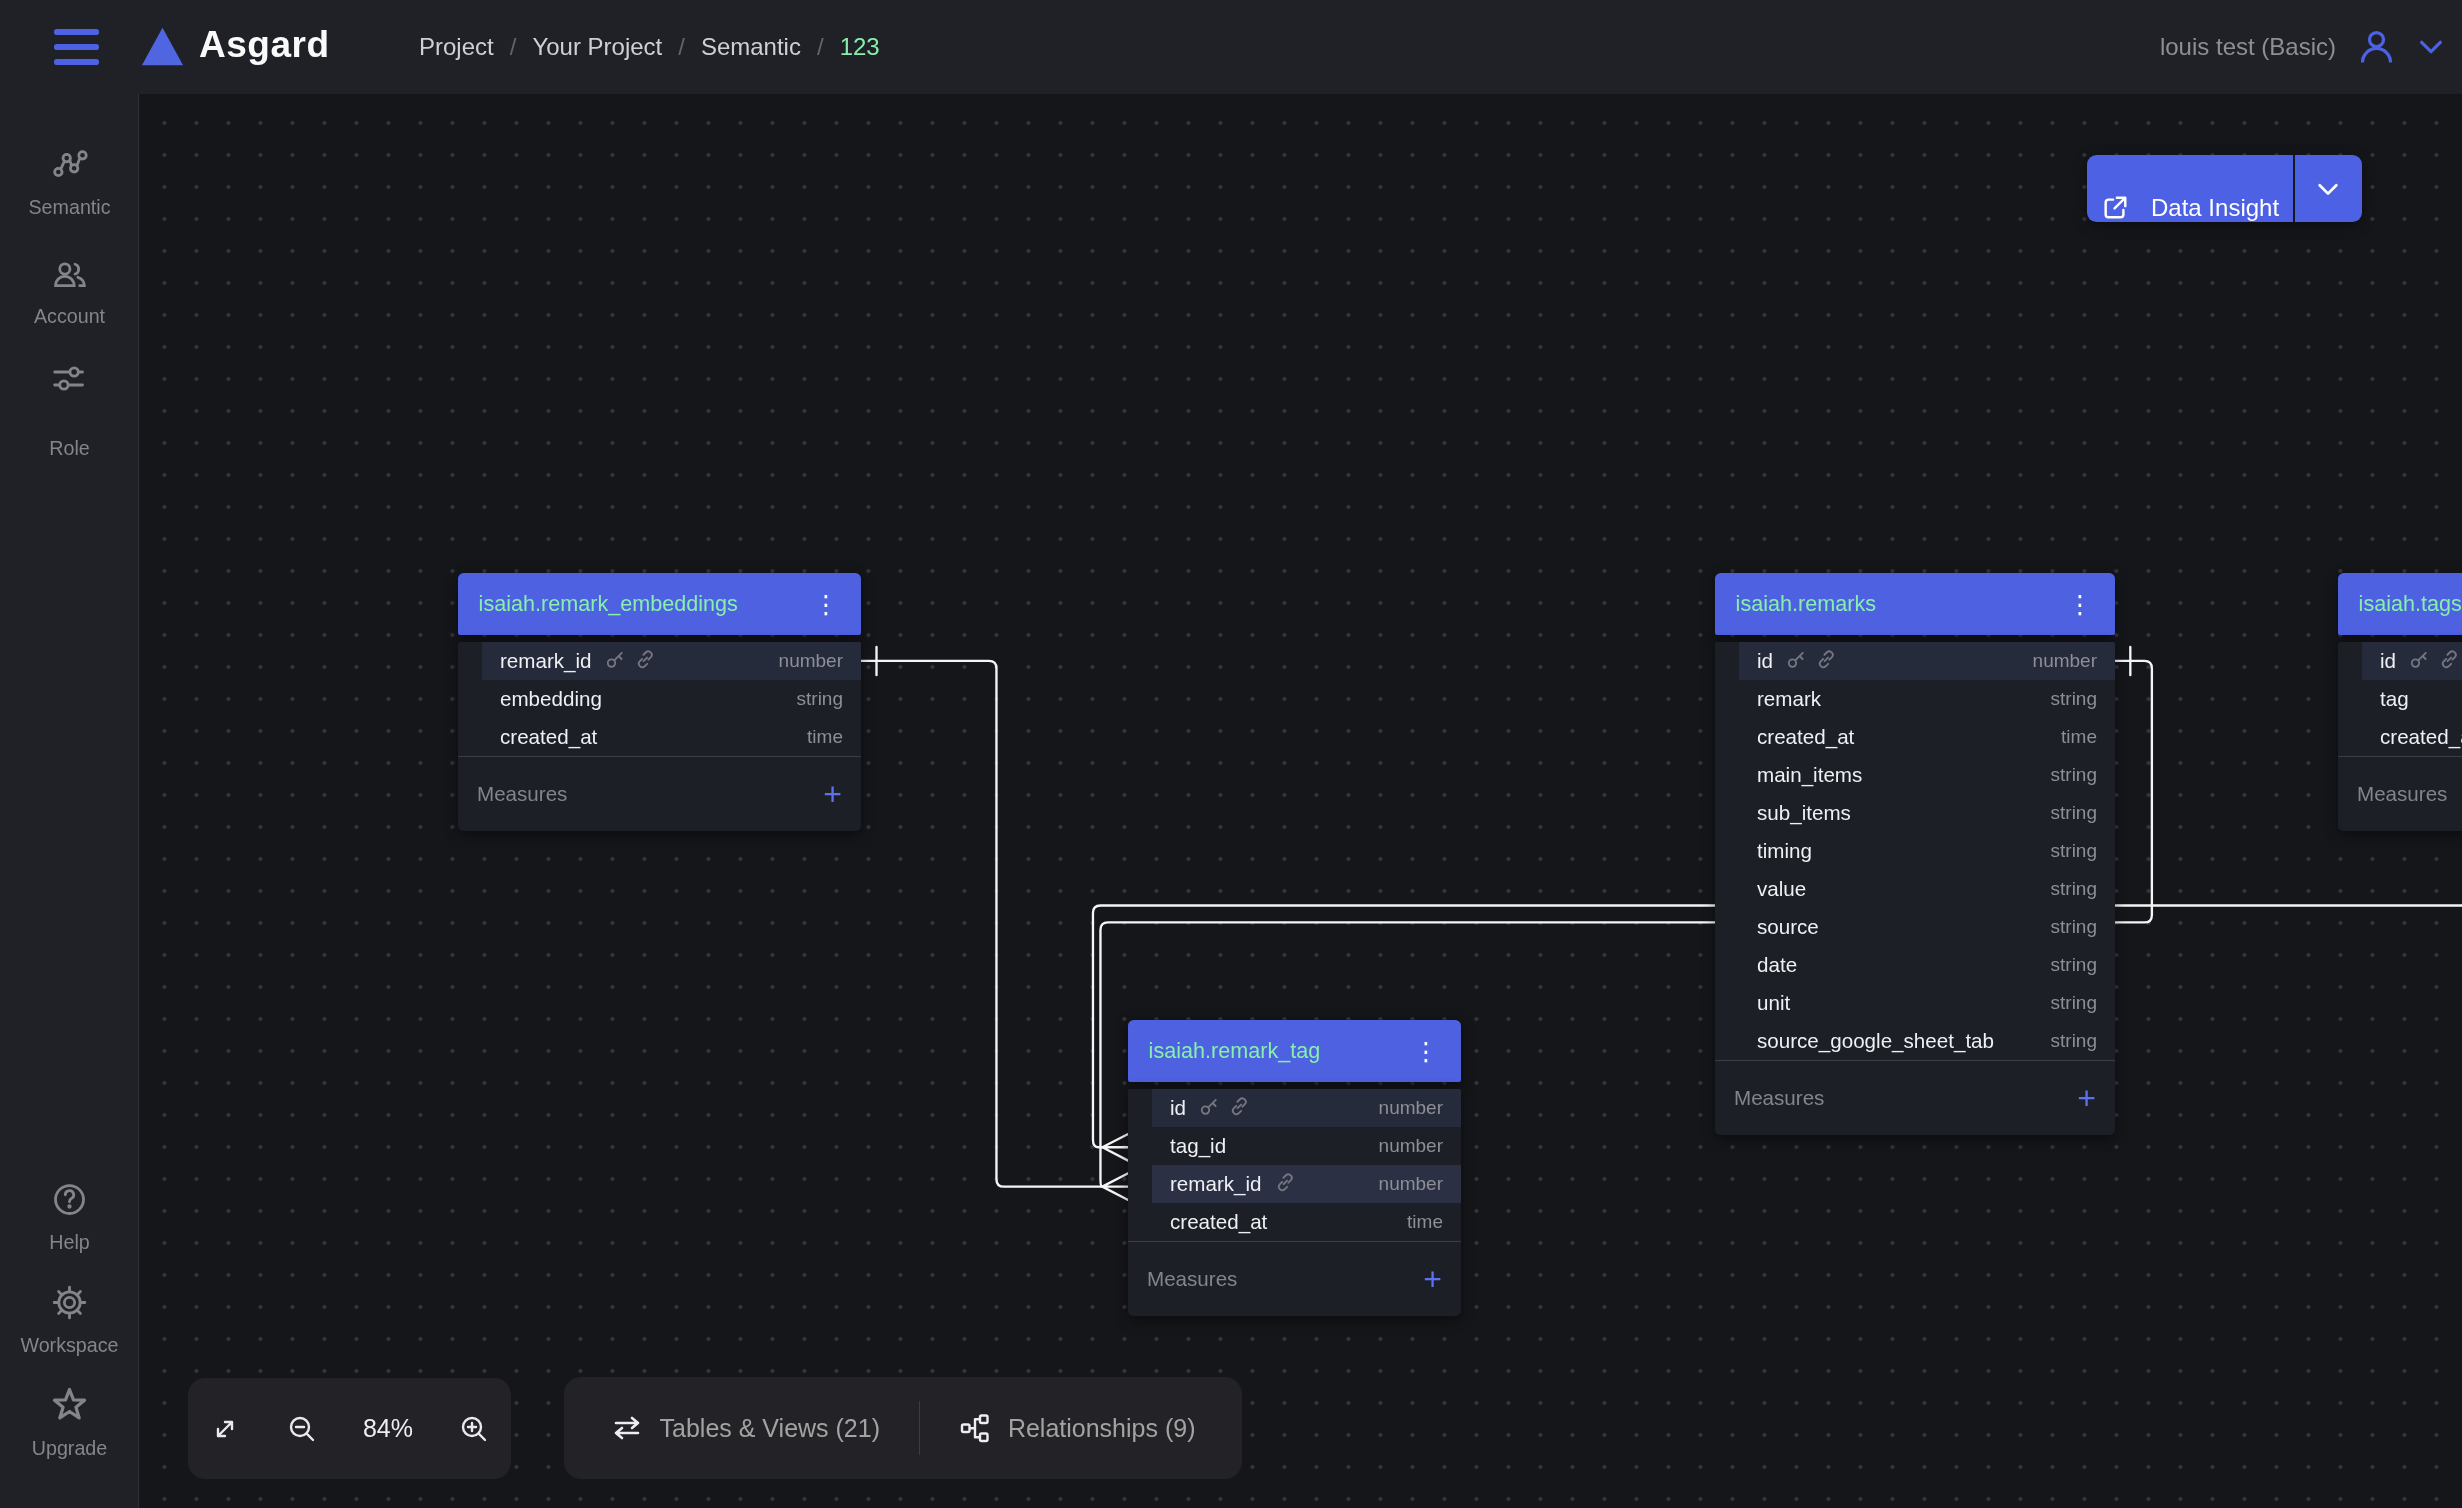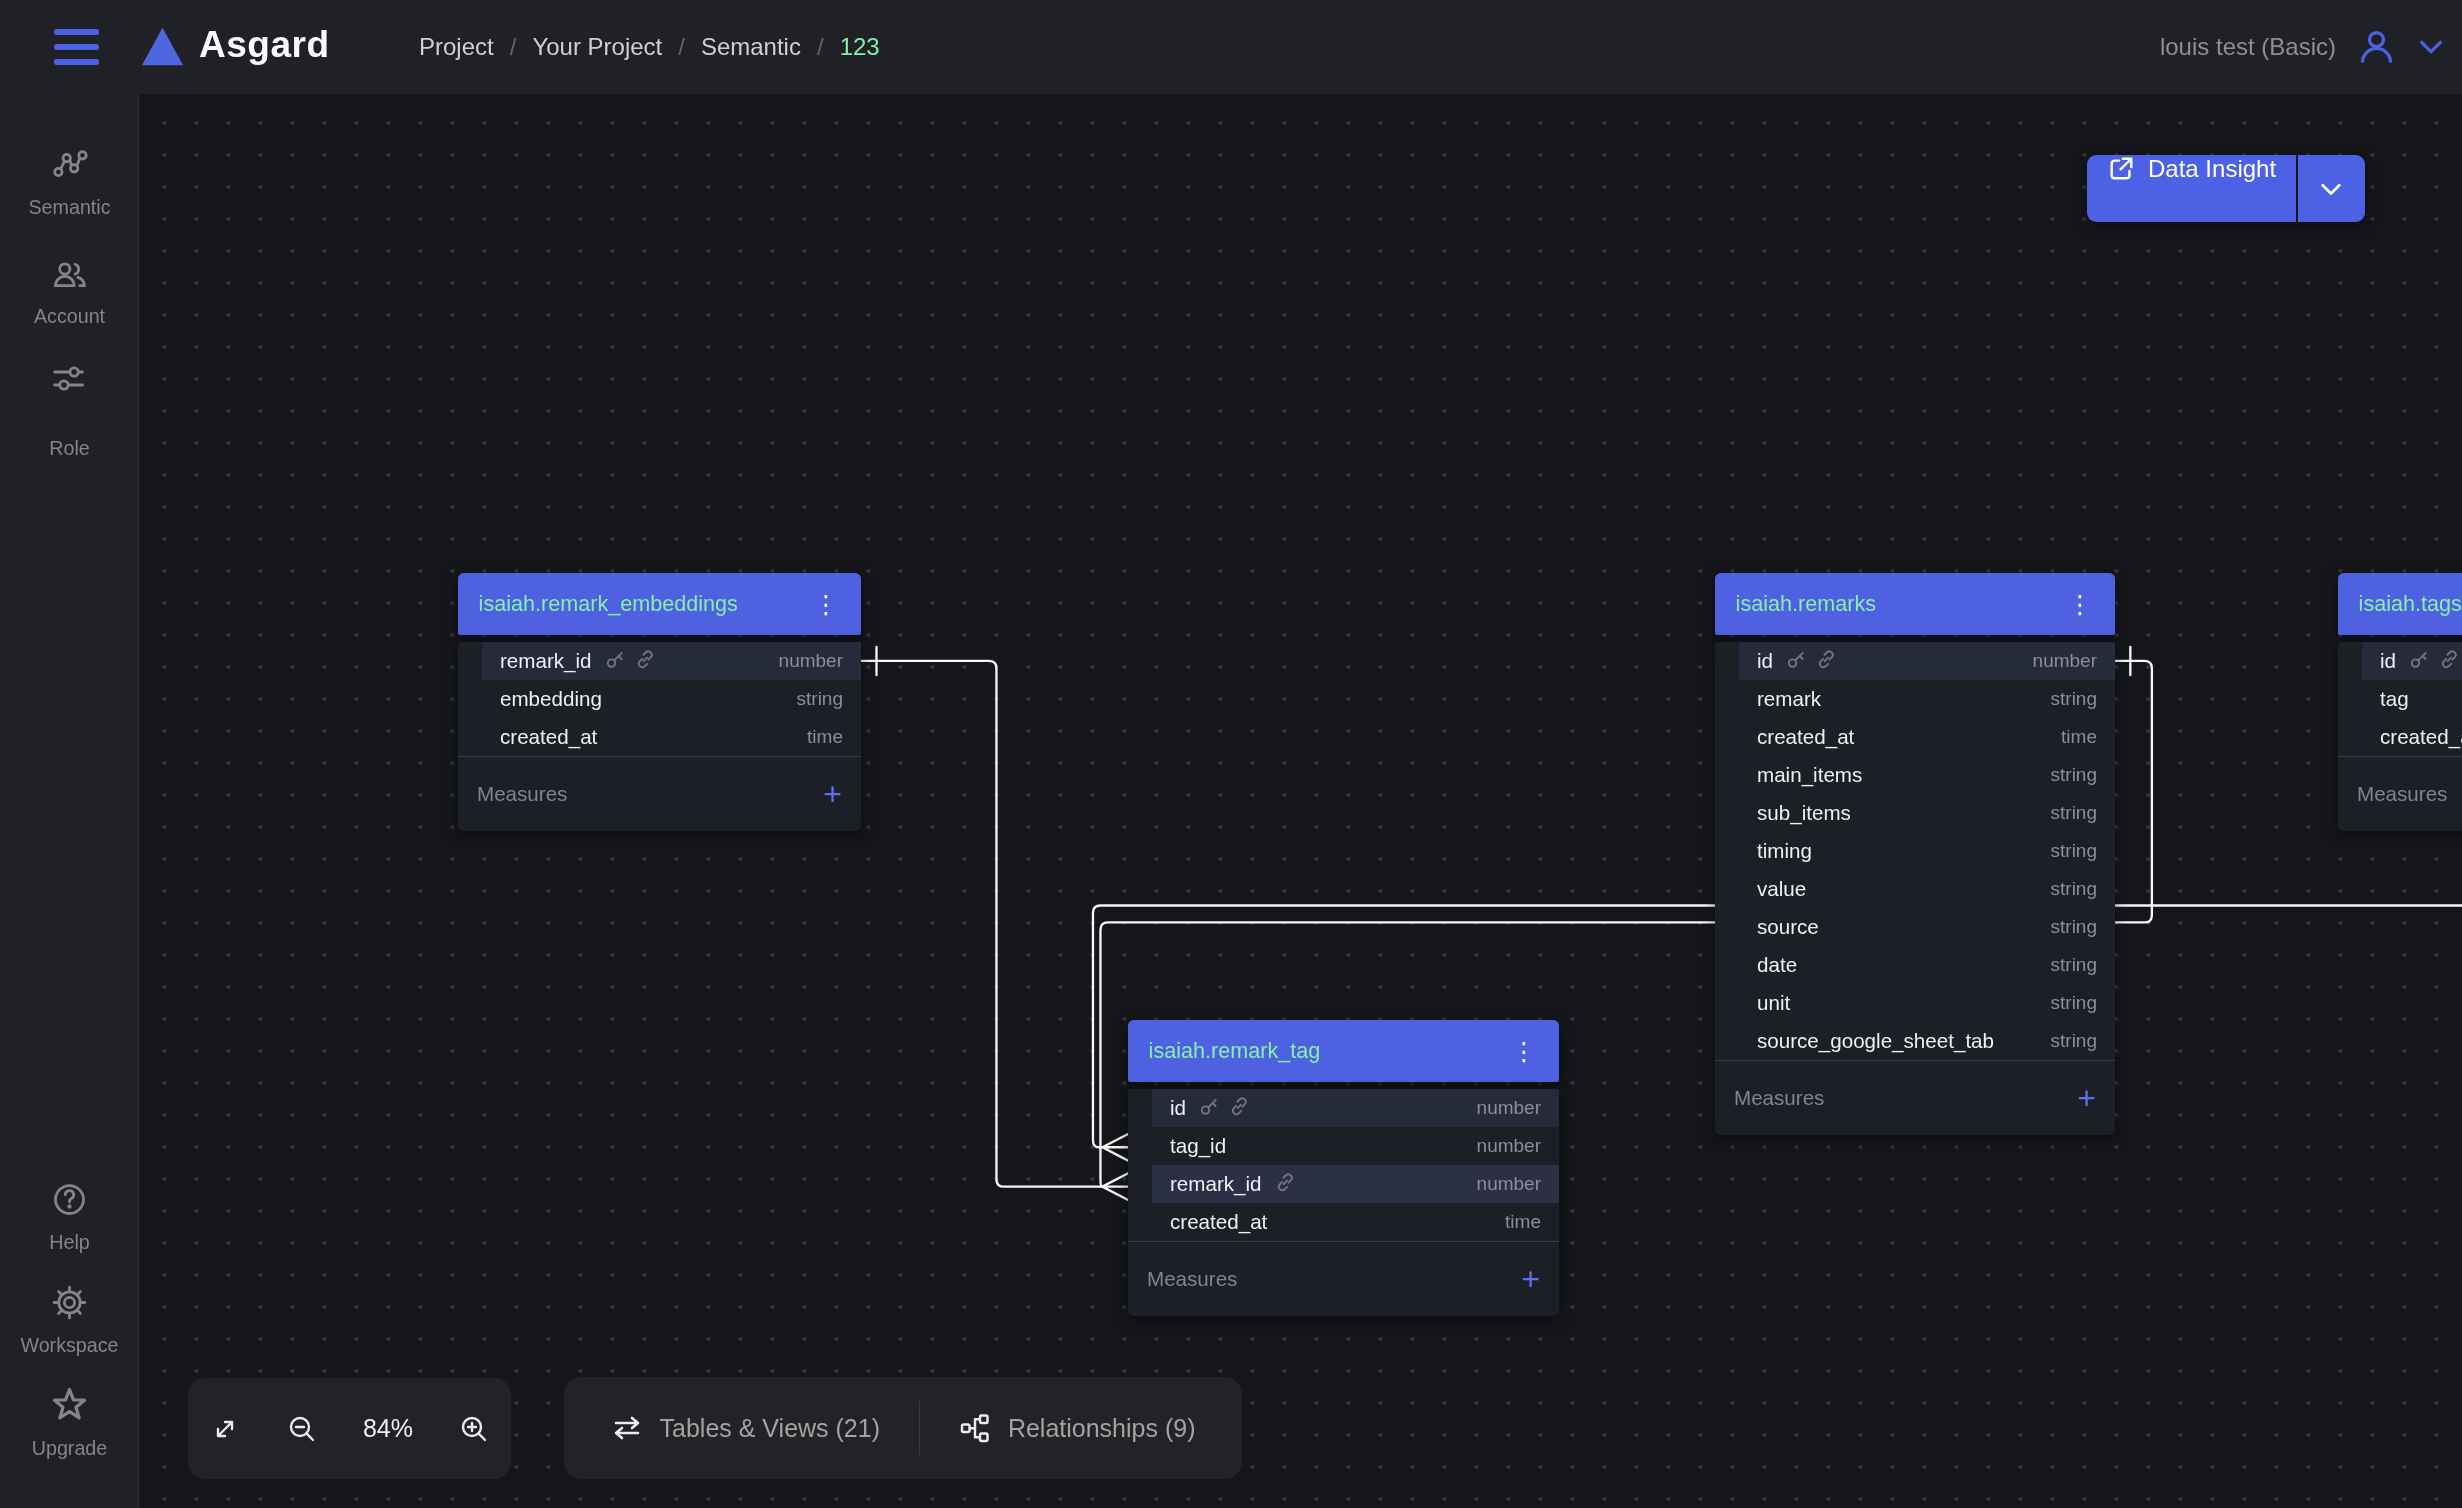--- a/index.html
+++ b/index.html
@@ -55,21 +55,21 @@
   .frow.hl2{background:var(--rowhl2);}
   .fname{font-size:20.6px;color:var(--txt);white-space:nowrap;}
   .ficons{display:flex;align-items:center;gap:9.4px;margin-left:13px;}
   .ftype{margin-left:auto;font-size:19px;color:var(--dim);}
   .measures{height:75px;border-top:0.9px solid #3d3e45;display:flex;align-items:center;padding:0 19px;}
   .measures .mlbl{font-size:20.6px;color:var(--sidegray);}
   .measures .plus{margin-left:auto;font-size:32px;font-weight:300;color:#5d71ee;line-height:1;cursor:pointer;}
 
   
   #data-insight{position:absolute;left:1948px;top:61px;height:67px;display:flex;z-index:10;border-radius:9.4px;overflow:hidden;box-shadow:0 3.7px 13px rgba(0,0,0,.4);}
-  #di-main{display:flex;align-items:flex-start;gap:13px;background:var(--accent);color:#fff;font-size:24px;font-weight:500;padding:0 20px;cursor:pointer;}
+  #di-main{display:flex;align-items:flex-end;gap:22px;background:var(--accent);color:#fff;font-size:24px;font-weight:500;padding:0 14px;cursor:pointer;}
   #di-split{width:1.9px;background:#17181c;}
   #di-caret{width:67px;display:flex;align-items:center;justify-content:center;background:var(--accent);cursor:pointer;}
 
   
   #zoom-panel{position:absolute;left:49px;top:1284px;width:323px;height:101px;background:var(--panel);border-radius:17px;
     display:flex;align-items:center;justify-content:space-between;padding:0 21px;z-index:10;}
   #zoom-level{font-size:25px;color:#eceef0;}
   .tool-btn{display:flex;align-items:center;justify-content:center;cursor:pointer;}
   #view-panel{position:absolute;left:425px;top:1283px;width:678px;height:102px;background:var(--panel);border-radius:17px;
     display:flex;align-items:center;justify-content:center;z-index:10;}
@@ -286,21 +286,21 @@
           <span class="fname">source_google_sheet_tab</span>
           <span class="ficons"></span>
           <span class="ftype">string</span>
         </div>
         <div class="measures">
           <span class="mlbl">Measures</span>
           <span class="plus">+</span>
         </div>
       </div>
     </div>
-    <div class="tbl" style="left: 989px; top: 926px; width: 431px;">
+    <div class="tbl" style="left: 989px; top: 926px; width: 333px;">
       <div class="tbl-header">
         <span class="tbl-title">isaiah.remark_tag</span>
         <span class="kebab">⋮</span>
       </div>
       <div class="tbl-body">
         <div class="frow hl">
           <span class="fname">id</span>
           <span class="ficons">
             <span><svg width="20.6" height="20.6" viewBox="0 0 20 20" fill="none" stroke="#75767f" stroke-width="1.8" stroke-linecap="round">
                 <circle cx="6.3" cy="13.7" r="3.6"></circle>

